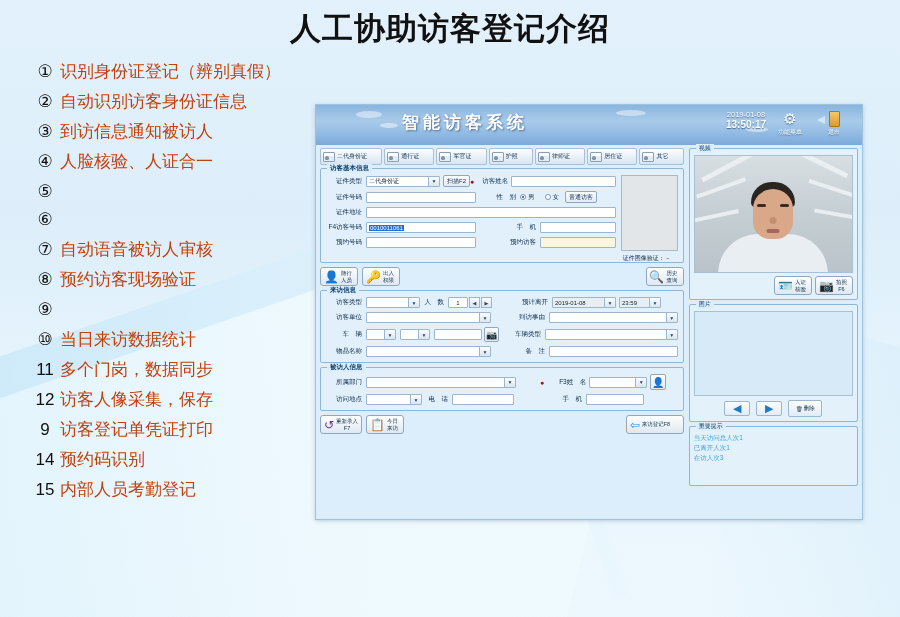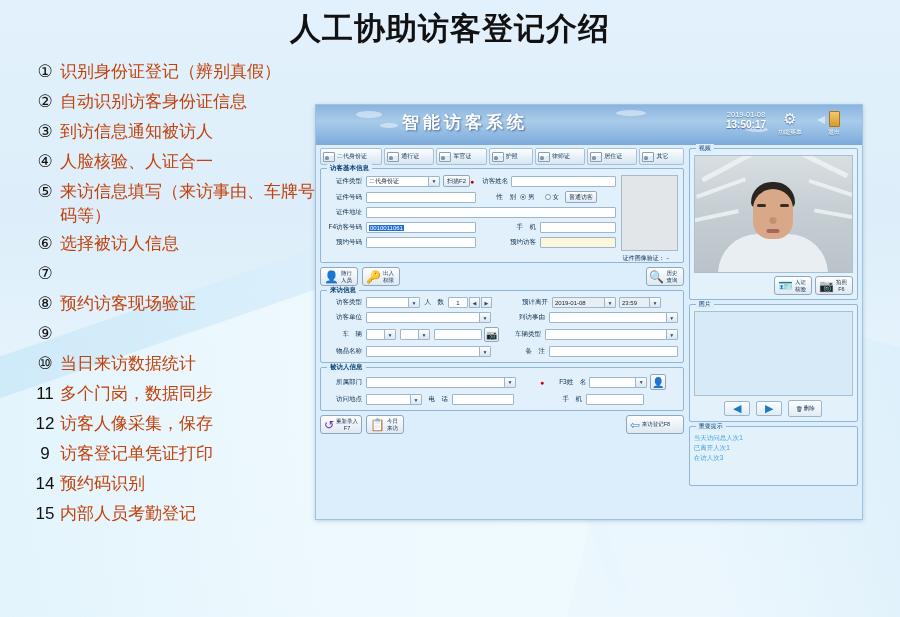--- a/index.html
+++ b/index.html
@@ -213,28 +213,27 @@
     <div class="bullet">
       <span class="num">③</span>
       <span class="txt">到访信息通知被访人</span>
     </div>
     <div class="bullet">
       <span class="num">④</span>
       <span class="txt">人脸核验、人证合一</span>
     </div>
     <div class="bullet b5">
       <span class="num">⑤</span>
-      <span class="txt">来访信息填写（来访事由、车牌号码等）</span>
     </div>
     <div class="bullet">
       <span class="num">⑥</span>
-      <span class="txt">选择被访人信息</span>
     </div>
     <div class="bullet">
       <span class="num">⑦</span>
+      <span class="txt">自动语音被访人审核</span>
     </div>
     <div class="bullet">
       <span class="num">⑧</span>
       <span class="txt">预约访客现场验证</span>
     </div>
     <div class="bullet">
       <span class="num">⑨</span>
     </div>
     <div class="bullet">
       <span class="num">⑩</span>

